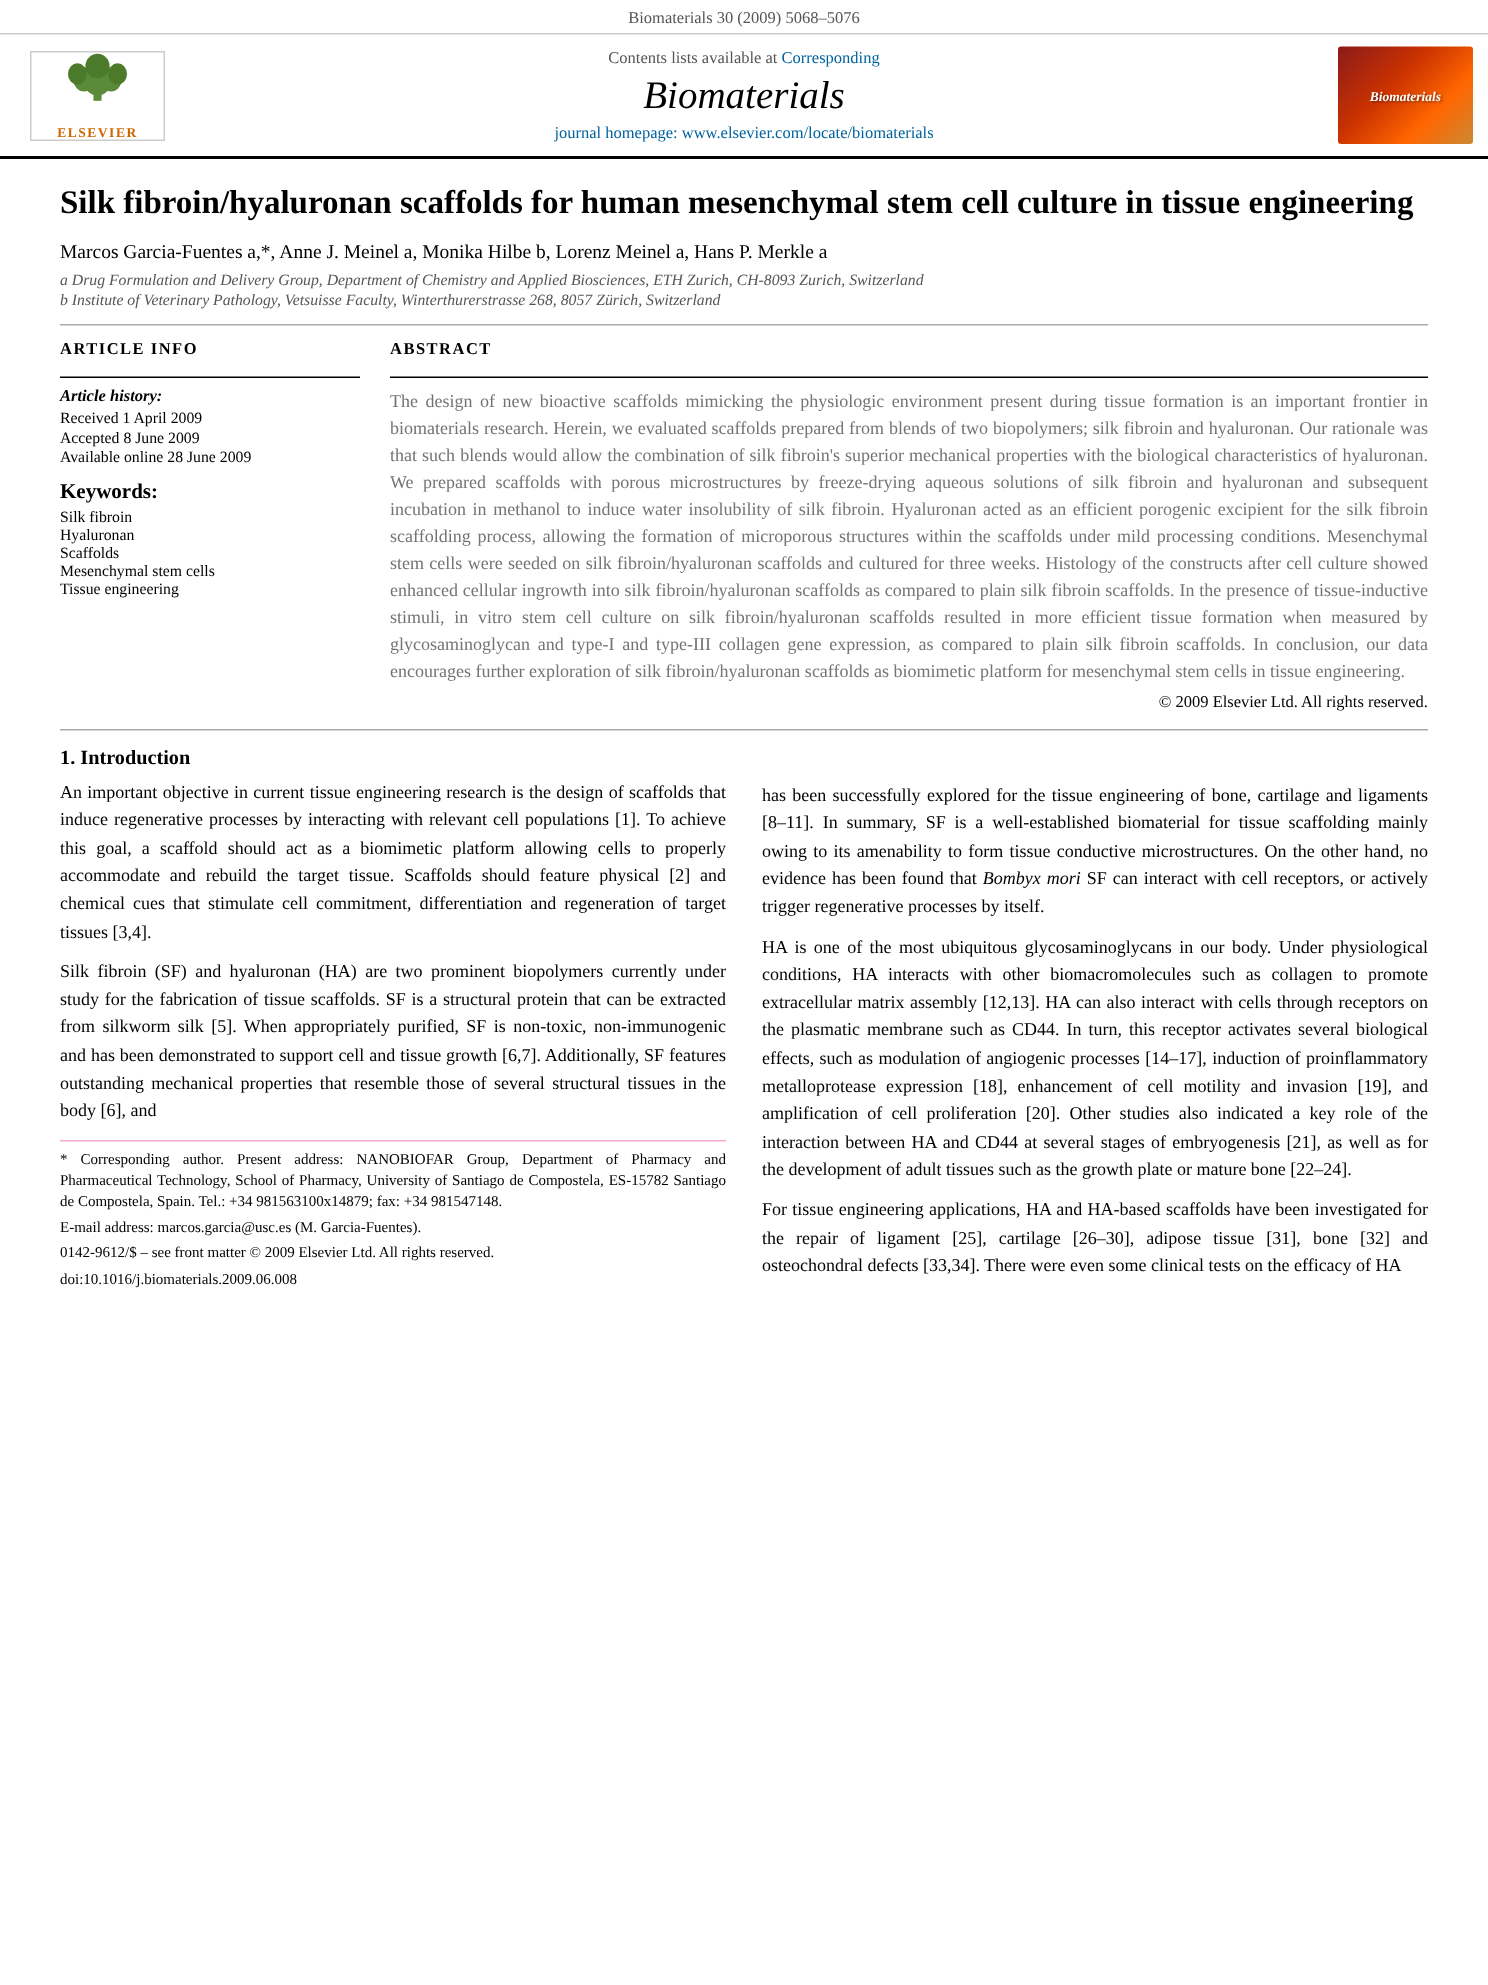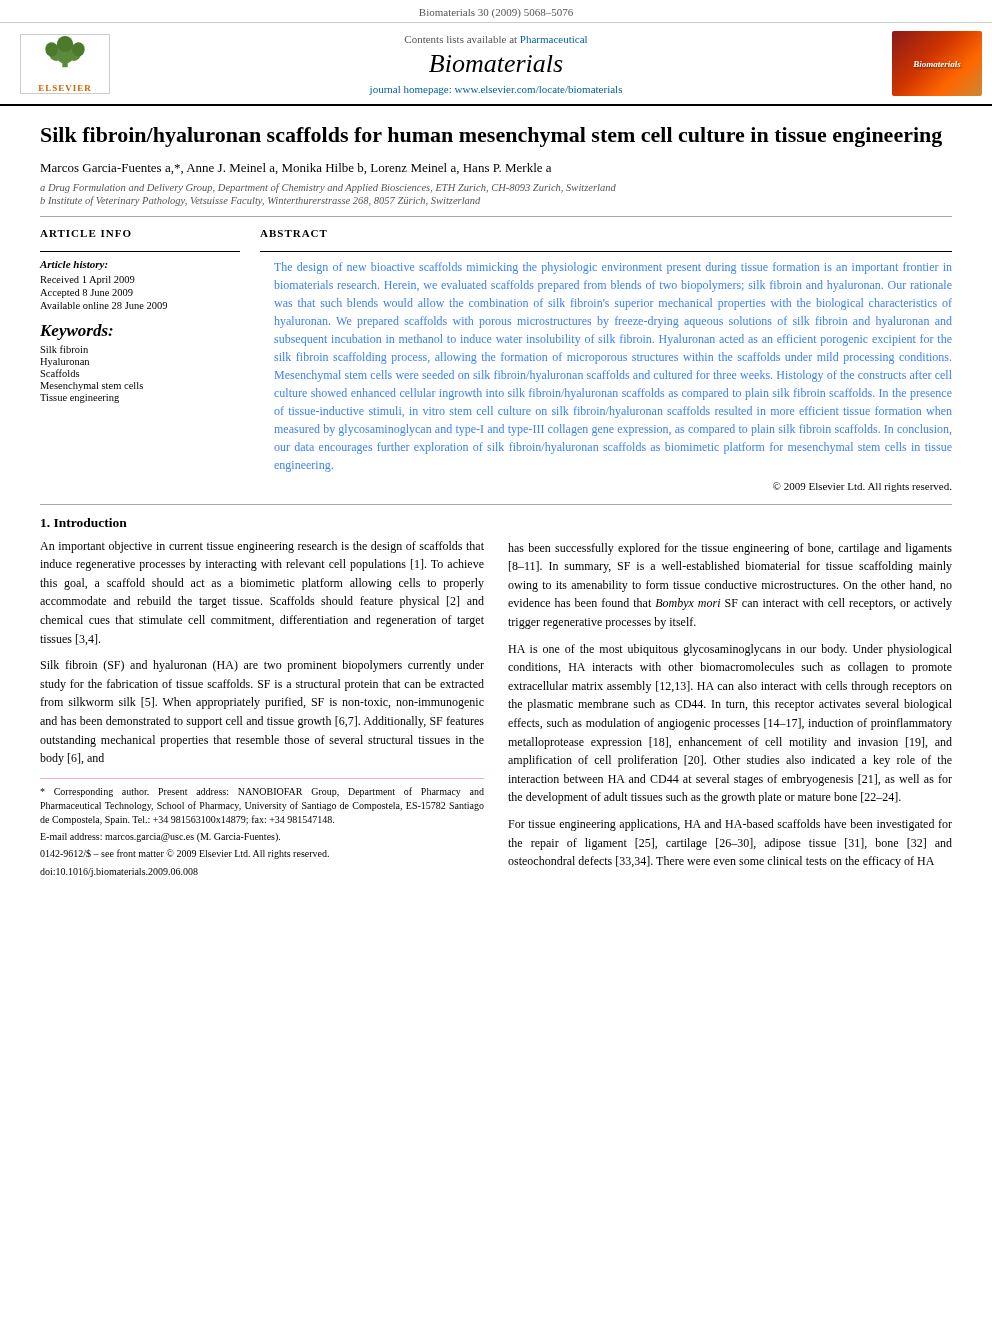--- a/index.html
+++ b/index.html
@@ -209,39 +209,37 @@
       font-size: 10.5px;
       color: #000;
       margin-bottom: 2px;
     }
 
     .keywords-section {
       margin-top: 10px;
     }
 
     .keywords-label {
-      font-style: italic;
-      font-size: 17px;
+      font-size: 14px;
       font-weight: bold;
       color: #000;
       margin-bottom: 3px;
     }
 
     .keyword-item {
       font-size: 10.5px;
       color: #000;
       margin-bottom: 1px;
     }
 
     .abstract-text {
       font-size: 12px;
-      color: #3b82f6;
+      color: #737373;
       line-height: 1.5;
       text-align: justify;
-      margin-left: 14px;
     }
 
     .copyright-line {
       font-size: 11px;
       color: #000;
       text-align: right;
       margin-top: 6px;
     }
 
     
@@ -318,21 +316,21 @@
           <ellipse cx="40" cy="16" rx="7" ry="8" fill="#4a7a2a"></ellipse>
           <ellipse cx="25" cy="10" rx="9" ry="9" fill="#4a7a2a"></ellipse>
         </svg>
         <div class="elsevier-text">ELSEVIER</div>
       </div>
     </div>
 
     <div class="journal-center">
       <div class="science-direct-link">
         <span>Contents lists available at</span>
-        <a href="#">Pharmaceutical</a>
+        <a href="#">Corresponding</a>
       </div>
       <div class="journal-title-header">Biomaterials</div>
       <div class="journal-homepage">
         <a href="#">journal homepage: www.elsevier.com/locate/biomaterials</a>
       </div>
     </div>
 
     <div class="journal-logo-right">
       <div class="biomaterials-logo-box">
         <span class="biomaterials-logo-text">Biomaterials</span>

